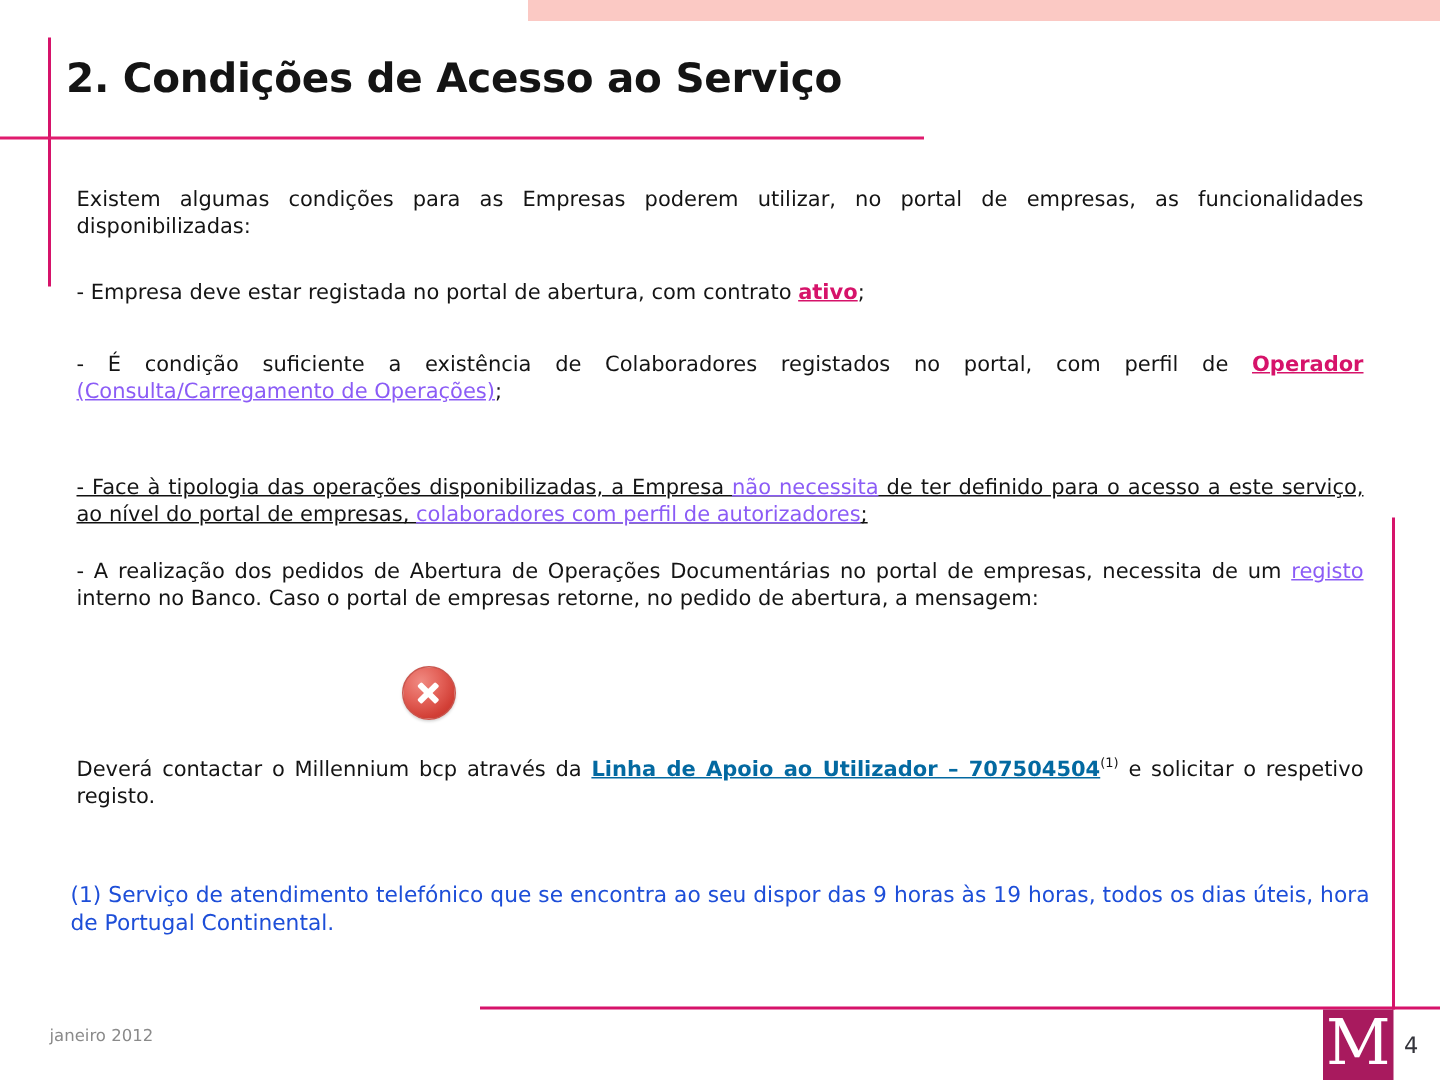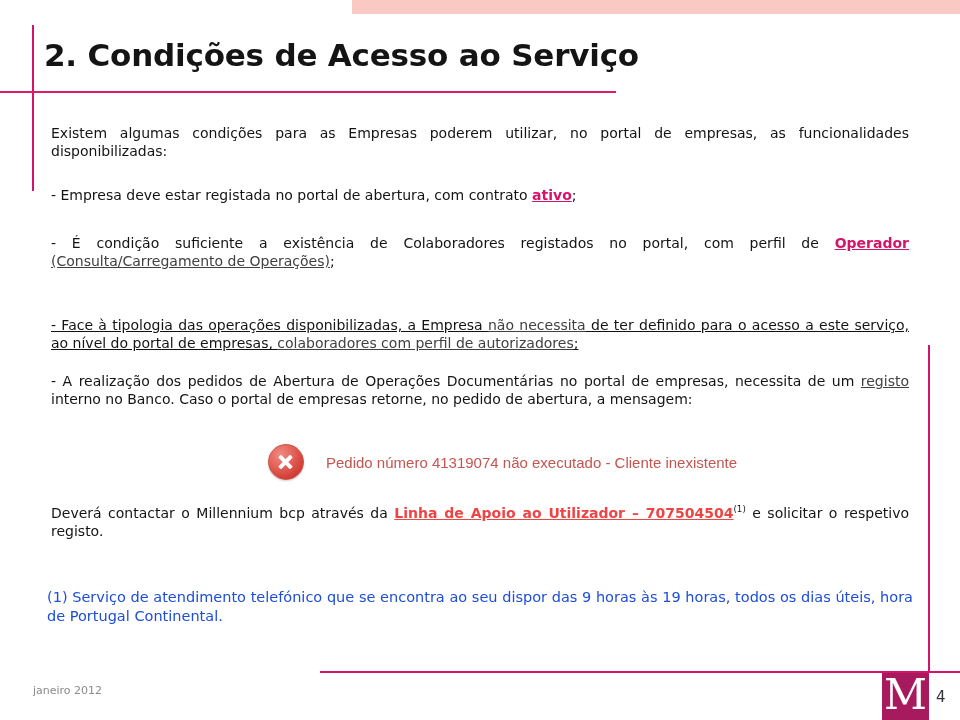--- a/index.html
+++ b/index.html
@@ -64,21 +64,21 @@
     width: 2px;
     height: 18px;
     background: #d6136a;
   }
 
   
   .slide-title {
     position: absolute;
     left: 44px;
     top: 37px;
-    font-size: 31px;
+    font-size: 27px;
     font-weight: bold;
     letter-spacing: -0.2px;
     color: #141414;
     white-space: nowrap;
   }
 
   
   .body-block {
     position: absolute;
     left: 47px;
@@ -92,25 +92,25 @@
     margin: 4px;
   }
   .para.left { text-align: left; }
 
   .u-pink {
     color: #d6136a;
     text-decoration: underline;
     font-weight: bold;
   }
   .u-black {
-    color: #404040;
+    color: #8b5cf6;
     text-decoration: underline;
   }
   .b-u-black {
-    color: #ef4444;
+    color: #0369a1;
     text-decoration: underline;
     font-weight: bold;
   }
   sup { font-size: 0.62em; vertical-align: super; }
 
   
   .error-box {
     position: absolute;
     left: 268px;
     top: 440px;
@@ -227,21 +227,20 @@
 </div>
 
 <div class="body-block" style="top:368px;">
   <p class="para">
     <span>- A realização dos pedidos de Abertura de Operações Documentárias no portal de empresas, necessita de um </span><span class="u-black">registo</span><span> interno no Banco. Caso o portal de empresas retorne, no pedido de abertura, a mensagem:</span>
   </p>
 </div>
 
 <div class="error-box">
   <div class="error-icon"></div>
-  <div class="error-text">Pedido número 41319074 não executado - Cliente inexistente</div>
 </div>
 
 <div class="body-block" style="top:500px;">
   <p class="para">
     <span>Deverá contactar o Millennium bcp através da </span><span class="b-u-black">Linha de Apoio ao Utilizador – 707504504</span><sup>(1)</sup><span> e solicitar o respetivo registo.</span>
   </p>
 </div>
 
 <div class="footnote">(1) Serviço de atendimento telefónico que se encontra ao seu dispor das 9 horas às 19 horas, todos os dias úteis, hora de Portugal Continental.</div>
 

